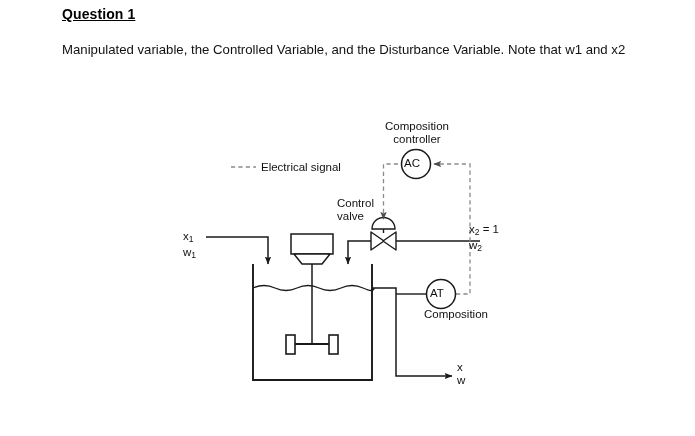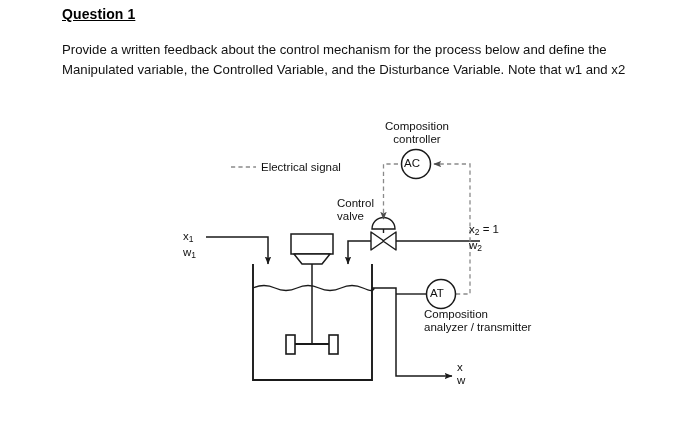--- a/index.html
+++ b/index.html
@@ -53,23 +53,20 @@
   }
 </style>
 </head>
 <body>
 
 <div id="page">
 
   <div class="q-title">Question 1</div>
 
   <div class="q-body">
-    <div class="line">
-      <span>Provide a written feedback about the control mechanism for the process below and define the</span>
-    </div>
     <div class="line">
       <span>Manipulated variable, the Controlled Variable, and the Disturbance Variable. Note that w1 and x2</span>
     </div>
   </div>
 
   <div class="diagram">
 
     <svg width="695" height="324" viewBox="0 0 695 324">
       <defs>
         <marker id="arrowSolid" markerWidth="9" markerHeight="9" refX="7.5" refY="3.2" orient="auto" markerUnits="userSpaceOnUse">
@@ -152,21 +149,20 @@
 
     <div class="lbl" style="left:261px;top:49px;">Electrical signal</div>
 
     <div class="lbl" style="left:337px;top:85px;">
       <span>Control</span><br>
       <span>valve</span>
     </div>
 
     <div class="lbl" style="left:424px;top:196px;">
       <span>Composition</span><br>
-      <span>analyzer / transmitter</span>
     </div>
 
     <div class="lbl" style="left:183px;top:118px;">
       <span>x</span><span class="sub">1</span><br>
       <span>w</span><span class="sub">1</span>
     </div>
 
     <div class="lbl" style="left:469px;top:111px;">
       <span>x</span><span class="sub">2</span><span> = 1</span><br>
       <span>w</span><span class="sub">2</span>

